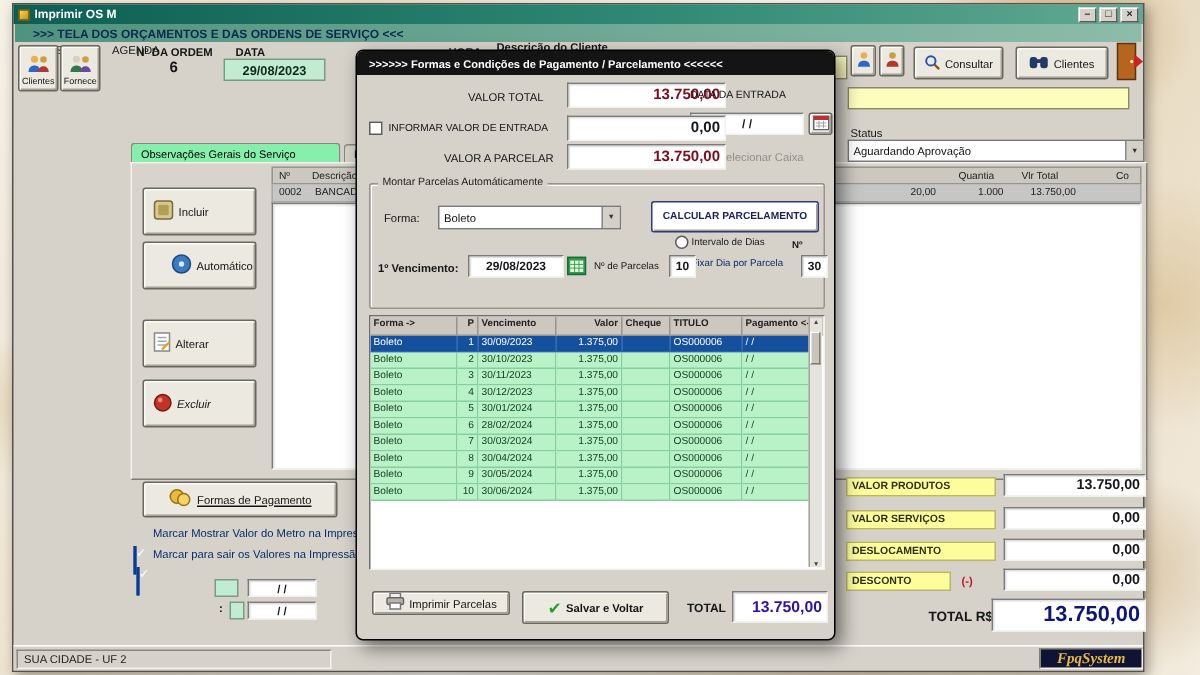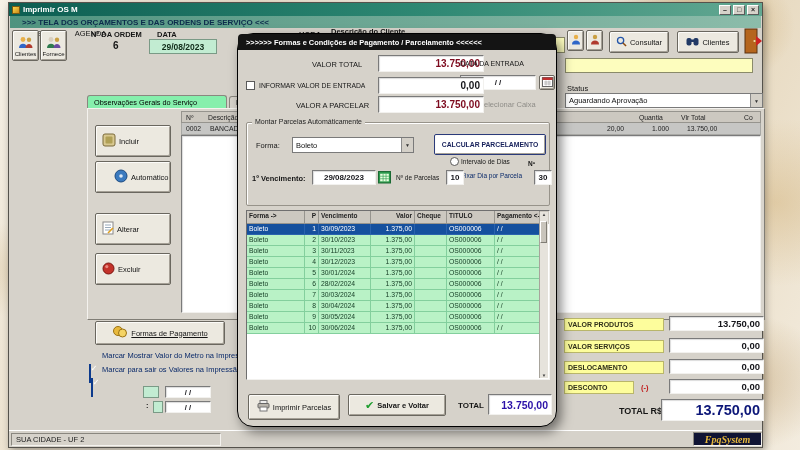--- a/index.html
+++ b/index.html
@@ -37,21 +37,21 @@
   .gridstrip{display:flex;align-items:center;font-size:6.8px;color:#222;overflow:hidden;white-space:nowrap;}
   .cb{width:9px;height:9px;background:#1e62d8;border:1px solid #0c3a8c;position:relative;}
   .cb::after{content:"✓";position:absolute;left:0.5px;top:-2.5px;font-size:8.5px;font-weight:bold;color:#fff;}
   .radio{width:9px;height:9px;border-radius:50%;background:#fff;border:1px solid #5a5a5a;}
   .radio.sel::after{content:"";display:block;width:5px;height:5px;margin:1px 0 0 1px;border-radius:50%;background:#1553c8;}
   .dd{background:#fff;border:1px solid #7a7a7a;display:flex;align-items:center;font-size:7.5px;color:#111;padding-left:3px;position:relative;overflow:hidden;}
   .dd .arrow{position:absolute;right:0;top:0;bottom:0;width:12px;background:#d4d0c8;border-left:1px solid #8a8a8a;display:flex;align-items:center;justify-content:center;font-size:5px;color:#333;}
   .statusbar{position:absolute;left:0;bottom:0;width:100%;height:17px;background:#d6d2ca;border-top:1px solid #fff;}
   .scell{position:absolute;background:#d6d2ca;border:1px solid;border-color:#8a877f #f4f2ee #f4f2ee #8a877f;font-size:7.5px;color:#222;display:flex;align-items:center;padding:0 4px;white-space:nowrap;}
   
-  .modal{position:absolute;left:237px;top:33px;width:320px;height:394px;background:#d6d2ca;border:1px solid #000;border-radius:16px;box-shadow:4px 5px 12px rgba(0,0,0,.5);z-index:10;}
+  .modal{position:absolute;left:237px;top:33px;width:320px;height:394px;background:#d6d2ca;border:1px solid #000;border-radius:5px;box-shadow:4px 5px 12px rgba(0,0,0,.5);z-index:10;}
   .modal-title{position:absolute;left:0;top:0;width:100%;height:16px;background:#141414;border-radius:4px 4px 0 0;color:#fff;font-size:7.4px;font-weight:bold;display:flex;align-items:center;padding-left:8px;white-space:nowrap;overflow:hidden;}
   .group{border:1px solid #97938a;border-radius:2px;box-shadow:inset 1px 1px 0 #fff;}
   .grouplbl{background:#d6d2ca;font-size:7px;color:#222;padding:0 3px;white-space:nowrap;}
   .pgrid{background:#fff;border:1px solid;border-color:#6f6f6f #f2f1ee #f2f1ee #6f6f6f;overflow:hidden;}
   .phead{display:flex;height:13px;background:#ccc8c0;}
   .phc{border-right:1px solid #96948e;border-bottom:1px solid #96948e;font-size:6.5px;font-weight:bold;color:#222;padding:1px 2px;overflow:hidden;white-space:nowrap;}
   .grow{display:flex;height:11px;}
   .gc{background:#b9f2c6;border-right:1px solid #83cf9d;border-bottom:1px solid #83cf9d;font-size:6.8px;line-height:10px;color:#123a22;padding:0 2px;overflow:hidden;white-space:nowrap;}
   .grow.selected .gc{background:#15509e;color:#fff;border-color:#2a62ae;}
   .gc0{width:58px;} .gc1{width:14px;text-align:right;} .gc2{width:52px;} .gc3{width:44px;text-align:right;} .gc4{width:32px;} .gc5{width:48px;} .gc6{width:45px;}
@@ -201,21 +201,21 @@
     <div class="a btn" style="left:86px;top:210px;width:76px;height:32px;justify-content:flex-start;padding-left:6px;">
       <span><svg width="12" height="14" viewBox="0 0 12 14">
             <rect x="1" y="1" width="10" height="12" fill="#fff" stroke="#888"></rect>
             <line x1="3" y1="4" x2="9" y2="4" stroke="#9ab" stroke-width="1"></line>
             <line x1="3" y1="6.5" x2="9" y2="6.5" stroke="#9ab"></line>
             <line x1="3" y1="9" x2="9" y2="9" stroke="#9ab"></line>
             <line x1="6" y1="12" x2="11" y2="7" stroke="#e0a020" stroke-width="1.6"></line>
           </svg></span>
       <span>Alterar</span>
     </div>
-    <div class="a btn" style="left:86px;top:250px;width:76px;height:32px;justify-content:flex-start;padding-left:6px;">
+    <div class="a btn" style="left:86px;top:250px;width:76px;height:32px;justify-content:flex-start;padding-left:6px;font-style:italic;">
       <span><svg width="13" height="13" viewBox="0 0 13 13">
             <circle cx="6.5" cy="6.5" r="5.5" fill="#c3322a" stroke="#7a1510"></circle>
             <circle cx="4.8" cy="4.6" r="1.6" fill="#e88a80"></circle>
           </svg></span>
       <span>Excluir</span>
     </div>
 
     <div class="a btn" style="left:86px;top:318px;width:130px;height:24px;">
       <span><svg width="16" height="12" viewBox="0 0 16 12">
             <circle cx="6" cy="5" r="4.5" fill="#e8b93c" stroke="#9a7214"></circle>
@@ -423,21 +423,21 @@
             <div class="gc gc6">/ /</div>
           </div>
         </div>
       <div class="vsb">
         <span>▲</span>
         <span class="thumb" style="position:absolute;top:8px;left:0;"></span>
         <span>▼</span>
       </div>
     </div>
 
-    <div class="a btn" style="left:10px;top:360px;width:92px;height:26px;">
+    <div class="a btn" style="left:10px;top:360px;width:92px;height:16px;">
       <span><svg width="13" height="12" viewBox="0 0 13 12">
             <rect x="3" y="0.5" width="7" height="3" fill="#eee" stroke="#777"></rect>
             <rect x="1" y="3.5" width="11" height="4.5" rx="1" fill="#b8b4ac" stroke="#666"></rect>
             <rect x="3" y="7" width="7" height="4" fill="#fff" stroke="#777"></rect>
           </svg></span>
       <span>Imprimir Parcelas</span>
     </div>
     <div class="a btn" style="left:110px;top:360px;width:98px;height:22px;">
       <span style="color:#1f9e30;font-weight:bold;font-size:11px;">✔</span>
       <span class="b">Salvar e Voltar</span>

